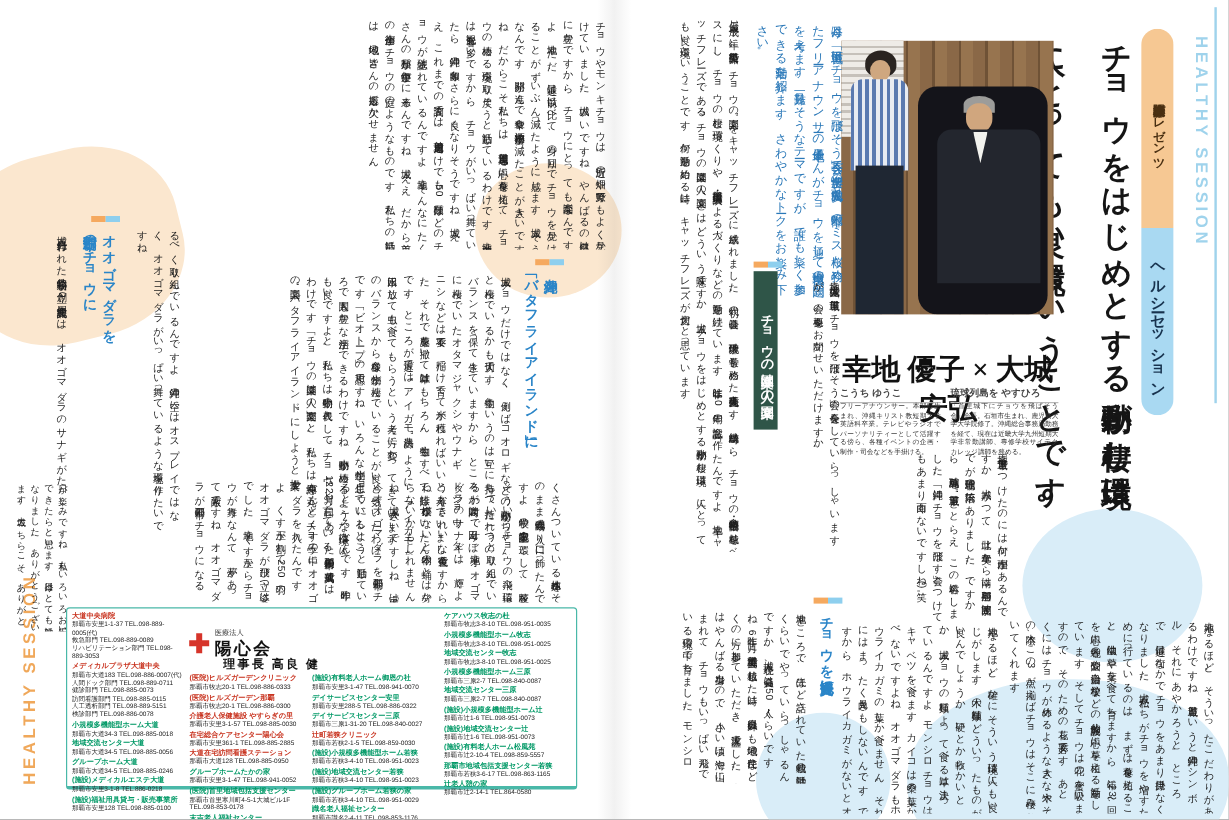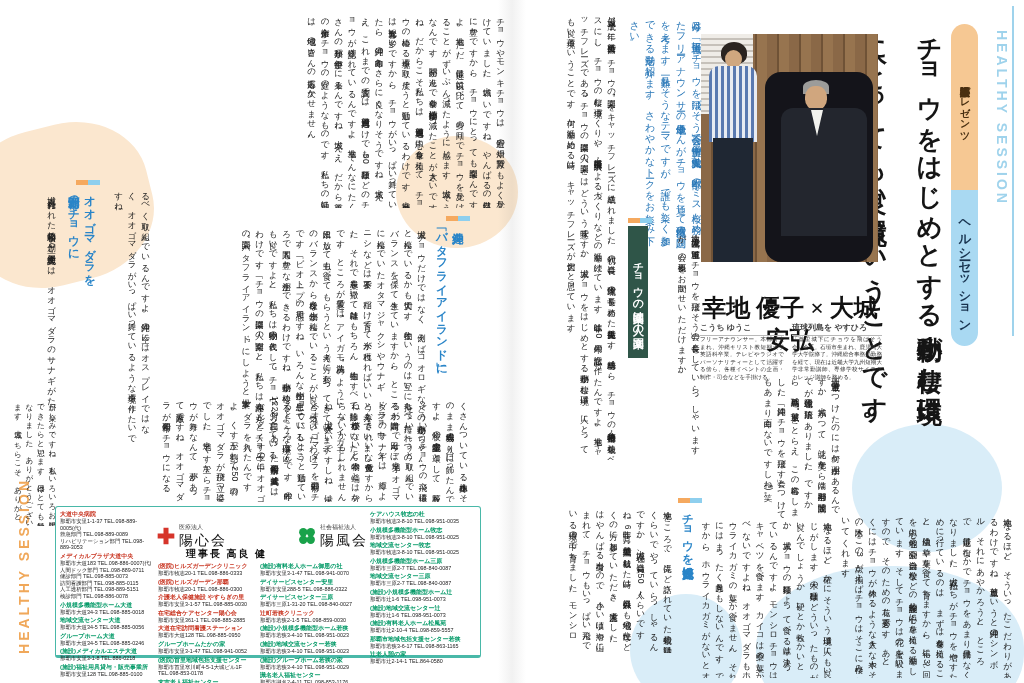--- a/index.html
+++ b/index.html
@@ -66,21 +66,21 @@
   .footer{left:55px;top:506px;width:424px;height:148px;border:1.5px solid #49b8a8;border-bottom-width:3px;
           border-radius:3px;background:#fff;z-index:5;}
   .fcol{position:absolute;}
   .entry{margin-bottom:2px;}
   .ename{font-size:6px;font-weight:bold;line-height:7px;}
   .ename.red{color:#c8321e;} .ename.green{color:#009966;}
   .elines{font-size:5.4px;line-height:6.6px;color:#222;}
   .orgs{left:100px;top:5px;width:212px;height:48px;display:flex;justify-content:space-between;}
   .org{display:flex;align-items:center;gap:3px;}
   .orgtxt .small{font-size:6px;color:#333;}
-  .orgtxt .big{font-size:14px;font-weight:normal;color:#111;letter-spacing:2px;}
+  .orgtxt .big{font-size:14px;font-weight:bold;color:#111;letter-spacing:2px;}
   .director{left:130px;top:40px;font-size:10px;font-weight:bold;color:#111;
             font-family:"Liberation Serif","DejaVu Serif",serif;letter-spacing:2px;}
 </style>
 </head>
 <body>
 
 <div class="page">
 
   <div class="blob orange abs" style="left:-34px;top:126px;width:186px;height:158px;border-radius:42%;transform:rotate(-14deg);"></div>
   <div class="blob orange abs" style="left:396px;top:136px;width:122px;height:112px;border-radius:50%;"></div>
@@ -175,32 +175,20 @@
     <div class="abs orgs">
       <div class="org">
         <svg width="20" height="20" viewBox="0 0 24 24">
             <path d="M9 2h6v7h7v6h-7v7H9v-7H2V9h7z" fill="#d6342a"></path>
           </svg>
         <div class="orgtxt">
           <div class="small">医療法人</div>
           <div class="big">陽心会</div>
         </div>
       </div>
-      <div class="org">
-        <svg width="20" height="20" viewBox="0 0 24 24">
-          <circle cx="7.5" cy="7.5" r="5" fill="#19a24a"></circle>
-            <circle cx="16.5" cy="7.5" r="5" fill="#19a24a"></circle>
-          <circle cx="7.5" cy="16.5" r="5" fill="#19a24a"></circle>
-            <circle cx="16.5" cy="16.5" r="5" fill="#19a24a"></circle>
-        </svg>
-        <div class="orgtxt">
-          <div class="small">社会福祉法人</div>
-          <div class="big">陽風会</div>
-        </div>
-      </div>
     </div>
     <div class="abs director">理事長  高良 健</div>
     <div class="fcol" style="left:4px;top:4px;width:94px;">
         <div class="entry">
           <div class="ename red">大道中央病院</div>
           <div class="elines">
             <div>那覇市安里1-1-37 TEL.098-889-0005(代)</div>
             <div>救急部門 TEL.098-889-0089</div>
             <div>リハビリテーション部門 TEL.098-889-3053</div>
           </div>

